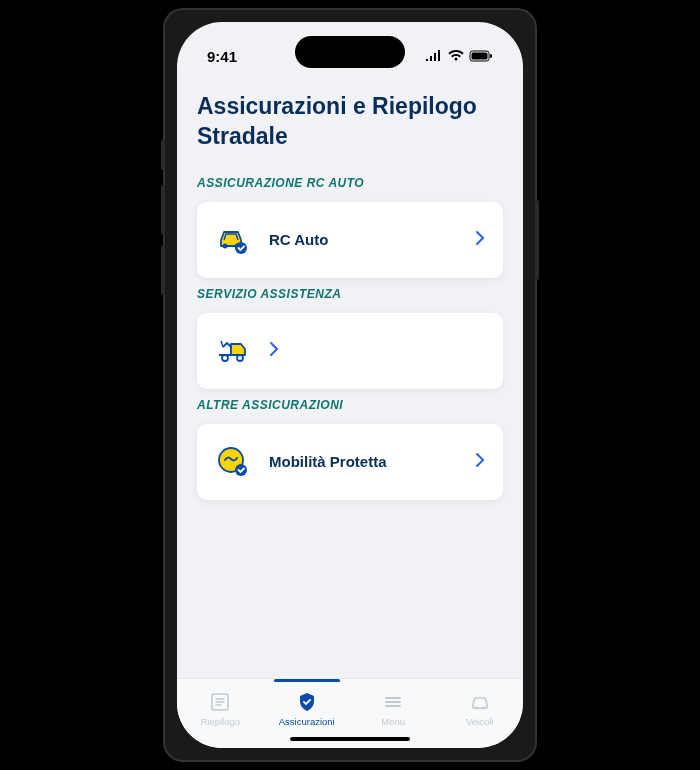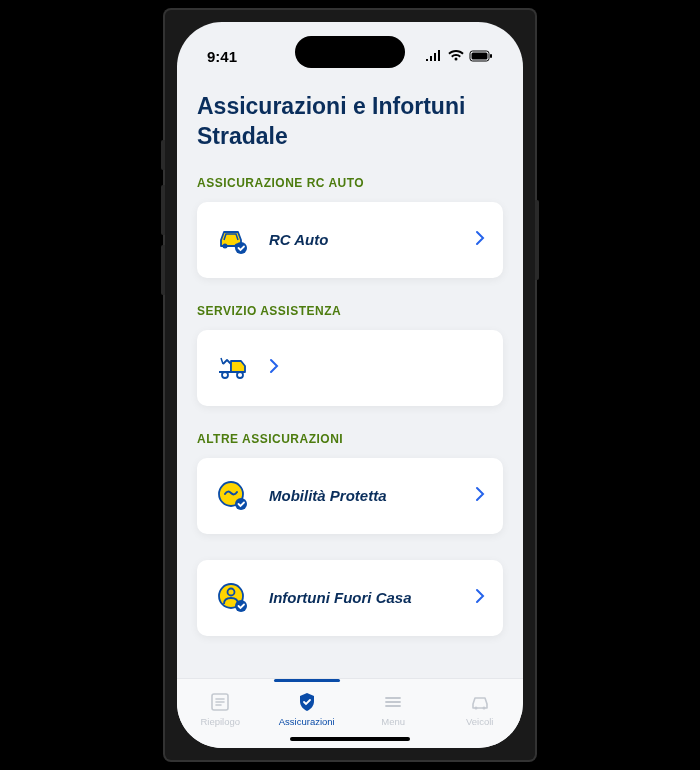--- a/index.html
+++ b/index.html
@@ -13,21 +13,21 @@
       justify-content: center;
       align-items: center;
       width: 700px;
       height: 770px;
       font-family: -apple-system, BlinkMacSystemFont, 'Segoe UI', sans-serif;
     }
     .phone-frame {
       width: 370px;
       height: 750px;
       background: #1a1a1a;
-      border-radius: 6px;
+      border-radius: 18px;
       padding: 12px;
       position: relative;
       box-shadow: 0 0 0 2px #333;
     }
     .phone-side-button-left {
       position: absolute;
       left: -4px;
       width: 4px;
       background: #2a2a2a;
       border-radius: 2px 0 0 2px;
@@ -86,36 +86,36 @@
     .page-title {
       font-size: 23px;
       font-weight: 700;
       color: #0a2e5c;
       line-height: 1.3;
       margin-bottom: 24px;
     }
     .section-header {
       font-size: 12px;
       font-weight: 600;
-      color: #4d7c0f;
+      color: #0f766e;
       letter-spacing: 0.5px;
       margin-bottom: 12px;
       text-transform: uppercase;
+      font-style: italic;
     }
     .card {
       background: #fff;
       border-radius: 10px;
       padding: 20px 18px;
       display: flex;
       align-items: center;
       gap: 18px;
-      margin-bottom: 26px;
+      margin-bottom: 9px;
       box-shadow: 0 2px 8px rgba(0,0,0,0.06);
       cursor: pointer;
-      font-style: italic;
     }
     .card-icon {
       width: 36px;
       height: 36px;
       flex-shrink: 0;
       display: flex;
       align-items: center;
       justify-content: center;
     }
     .card-title {
@@ -210,21 +210,21 @@
           <svg width="24" height="12" viewBox="0 0 24 12">
               <rect x="1" y="1" width="19" height="10" rx="2.5" fill="none" stroke="#000" stroke-width="1"></rect>
               <rect x="2.5" y="2.5" width="16" height="7" rx="1.5" fill="#000"></rect>
               <rect x="21" y="4" width="2" height="4" rx="1" fill="#000"></rect>
             </svg>
         </span>
       </div>
     </div>
 
     <div class="content">
-      <h1 class="page-title">Assicurazioni e Infortuni Stradale</h1>
+      <h1 class="page-title">Assicurazioni e Riepilogo Stradale</h1>
 
       <div class="section-header">ASSICURAZIONE RC AUTO</div>
       <div class="card">
         <div class="card-icon">
           <svg width="36" height="36" viewBox="0 0 36 36">
             <path d="M6 18l3-8h14l3 8v6H6z" fill="#ffd500" stroke="#0a4ca8" stroke-width="1.8" stroke-linejoin="round"></path>
             <path d="M9 18l2-6h10l2 6" fill="none" stroke="#0a4ca8" stroke-width="1.5"></path>
             <circle cx="10" cy="24" r="2.5" fill="#0a4ca8"></circle>
             <circle cx="22" cy="24" r="2.5" fill="#0a4ca8"></circle>
             <circle cx="26" cy="26" r="6" fill="#0a4ca8"></circle>
@@ -268,37 +268,20 @@
           </svg>
         </div>
         <div class="card-title">Mobilità Protetta</div>
         <span class="card-chevron">
           <svg width="10" height="16" viewBox="0 0 10 16">
               <path d="M2 2l6 6-6 6" stroke="#2563eb" stroke-width="2" fill="none" stroke-linecap="round"></path>
             </svg>
         </span>
       </div>
 
-      <div class="card">
-        <div class="card-icon">
-          <svg width="36" height="36" viewBox="0 0 36 36">
-            <circle cx="16" cy="16" r="12" fill="#ffd500" stroke="#0a4ca8" stroke-width="1.8"></circle>
-            <circle cx="16" cy="12" r="3.5" fill="none" stroke="#0a4ca8" stroke-width="1.8"></circle>
-            <path d="M9 24c0-4 3-6 7-6s7 2 7 6" fill="none" stroke="#0a4ca8" stroke-width="1.8"></path>
-            <circle cx="26" cy="26" r="6" fill="#0a4ca8"></circle>
-            <path d="M23.5 26l2 2 3.5-3.5" stroke="#fff" stroke-width="1.8" fill="none" stroke-linecap="round"></path>
-          </svg>
-        </div>
-        <div class="card-title">Infortuni Fuori Casa</div>
-        <span class="card-chevron">
-          <svg width="10" height="16" viewBox="0 0 10 16">
-              <path d="M2 2l6 6-6 6" stroke="#2563eb" stroke-width="2" fill="none" stroke-linecap="round"></path>
-            </svg>
-        </span>
-      </div>
     </div>
 
     <div class="tab-bar">
       <div class="tab-item">
         <span class="tab-icon">
           <svg width="22" height="22" viewBox="0 0 22 22">
               <rect x="3" y="3" width="16" height="16" rx="2" fill="none" stroke="#c4c9d0" stroke-width="1.6"></rect>
               <path d="M7 8h8M7 11h8M7 14h5" stroke="#c4c9d0" stroke-width="1.6" stroke-linecap="round"></path>
             </svg>
         </span>

